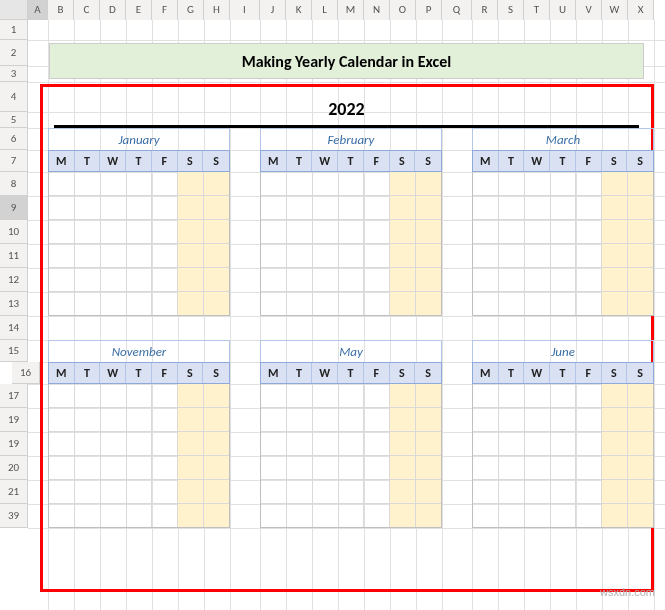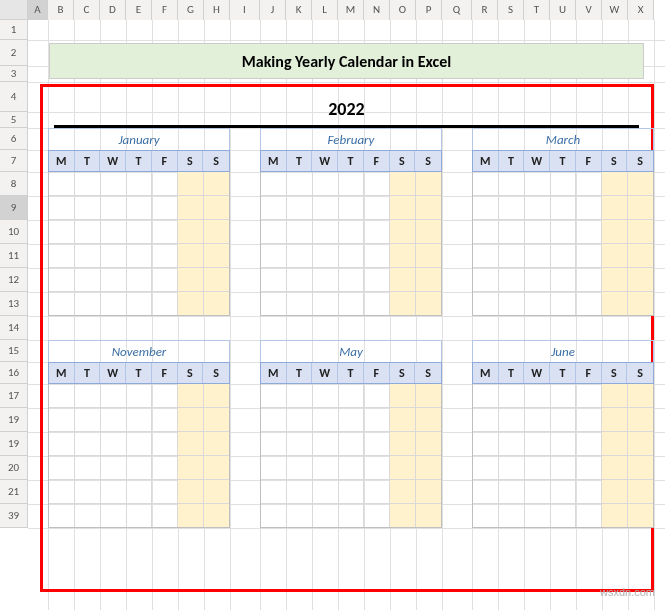--- a/index.html
+++ b/index.html
@@ -197,21 +197,21 @@
       <div class="row-h" style="height: 22px;">6</div>
       <div class="row-h" style="height: 22px;">7</div>
       <div class="row-h" style="height: 24px;">8</div>
       <div class="row-h sel" style="height: 24px;">9</div>
       <div class="row-h" style="height: 24px;">10</div>
       <div class="row-h" style="height: 24px;">11</div>
       <div class="row-h" style="height: 24px;">12</div>
       <div class="row-h" style="height: 24px;">13</div>
       <div class="row-h" style="height: 24px;">14</div>
       <div class="row-h" style="height: 22px;">15</div>
-      <div class="row-h" style="height: 22px;">16</div>
+      <div class="row-h" style="height: 22px; margin-left: 12px;">16</div>
       <div class="row-h" style="height: 24px;">17</div>
       <div class="row-h" style="height: 24px;">19</div>
       <div class="row-h" style="height: 24px;">19</div>
       <div class="row-h" style="height: 24px;">20</div>
       <div class="row-h" style="height: 24px;">21</div>
       <div class="row-h" style="height: 24px;">39</div>
     </div>
 
   <div class="grid">
     <div class="gridlines" id="gridlines">

